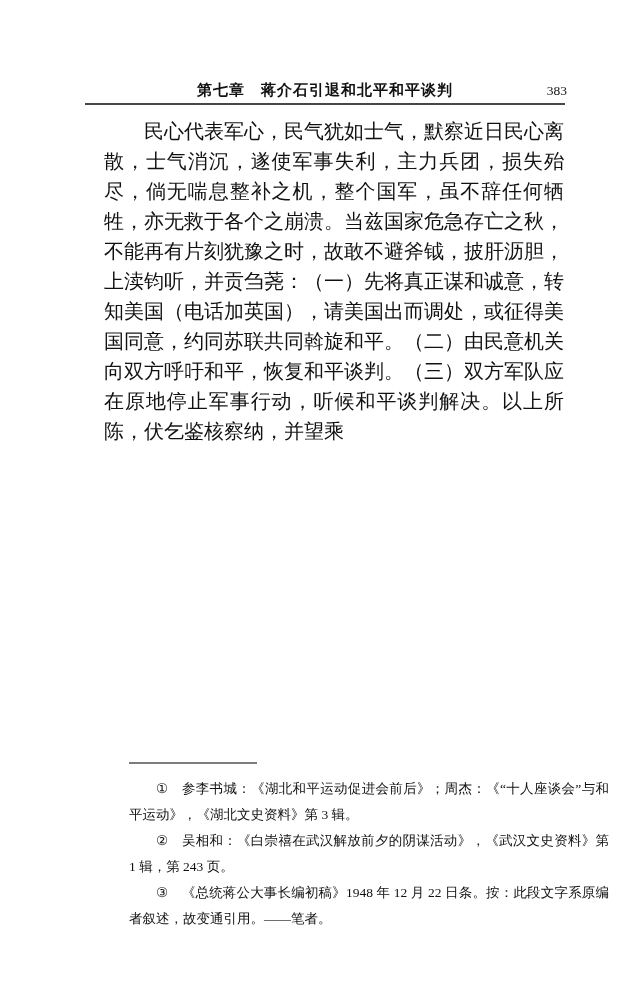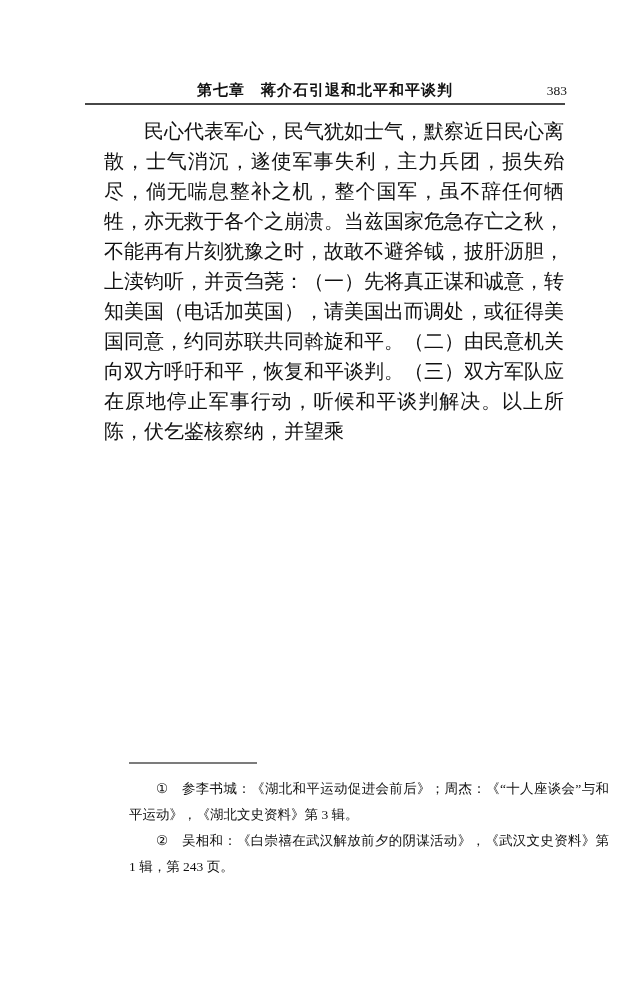--- a/index.html
+++ b/index.html
@@ -113,15 +113,18 @@
   </div>
 
   <div class="footnotes">
     <div class="fn-rule"></div>
     <p class="footnote">
       <span class="fn-marker">①</span><span>参李书城：《湖北和平运动促进会前后》；周杰：《“十人座谈会”与和平运动》，《湖北文史资料》第 3 辑。</span>
     </p>
     <p class="footnote">
       <span class="fn-marker">②</span><span>吴相和：《白崇禧在武汉解放前夕的阴谋活动》，《武汉文史资料》第 1 辑，第 243 页。</span>
     </p>
+    <p class="footnote">
+      <span class="fn-marker">③</span><span>《总统蒋公大事长编初稿》1948 年 12 月 22 日条。按：此段文字系原编者叙述，故变通引用。——笔者。</span>
+    </p>
   </div>
 
 </div>
 
 </body></html>

